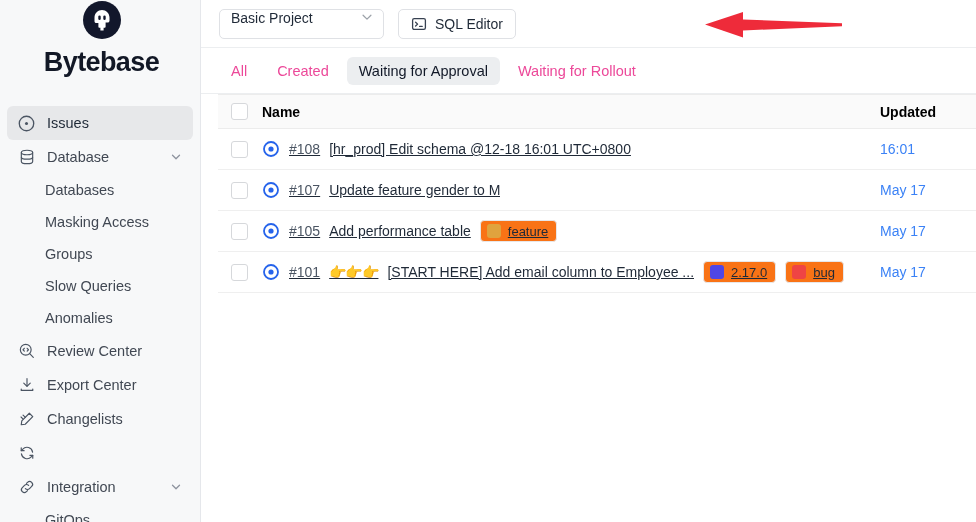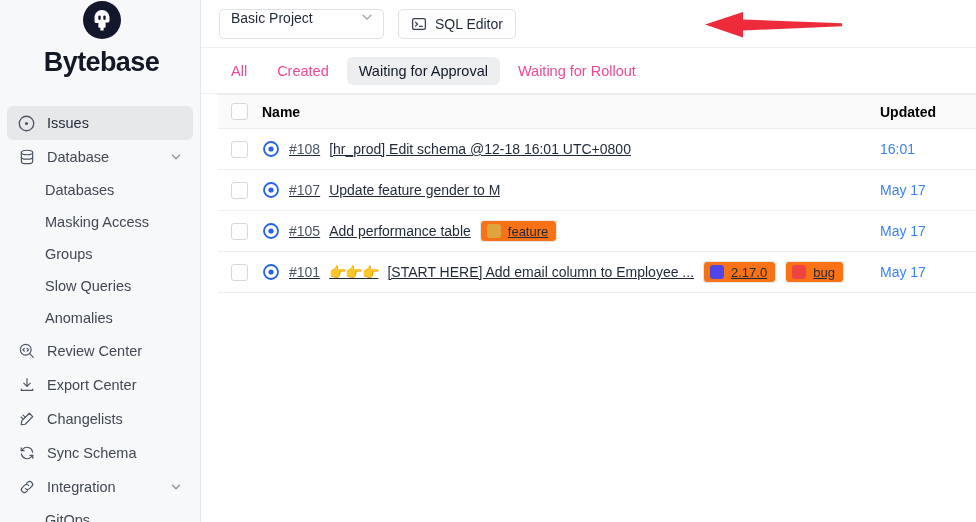--- a/index.html
+++ b/index.html
@@ -211,21 +211,20 @@
 
     <div class="nav-item">
       <span class="ico">
         <svg viewBox="0 0 20 20" width="18" height="18" fill="none" stroke="#4b5563" stroke-width="1.3" stroke-linecap="round" stroke-linejoin="round">
           <path d="M16.2 9a6.3 6.3 0 0 0-10.9-3.3L3.6 7.4"></path>
             <path d="M3.6 4.2v3.2h3.2"></path>
           <path d="M3.8 11a6.3 6.3 0 0 0 10.9 3.3l1.7-1.7"></path>
             <path d="M16.4 15.8v-3.2h-3.2"></path>
         </svg>
       </span>
-      <span class="label">Sync Schema</span>
     </div>
 
     <div class="nav-item">
       <span class="ico">
         <svg viewBox="0 0 20 20" width="18" height="18" fill="none" stroke="#4b5563" stroke-width="1.3" stroke-linecap="round">
           <path d="M8.2 11.8a3.2 3.2 0 0 0 4.6 0l2.4-2.4a3.25 3.25 0 0 0-4.6-4.6l-1.2 1.2"></path>
           <path d="M11.8 8.2a3.2 3.2 0 0 0-4.6 0l-2.4 2.4a3.25 3.25 0 0 0 4.6 4.6l1.2-1.2"></path>
         </svg>
       </span>
       <span class="label">Integration</span>

